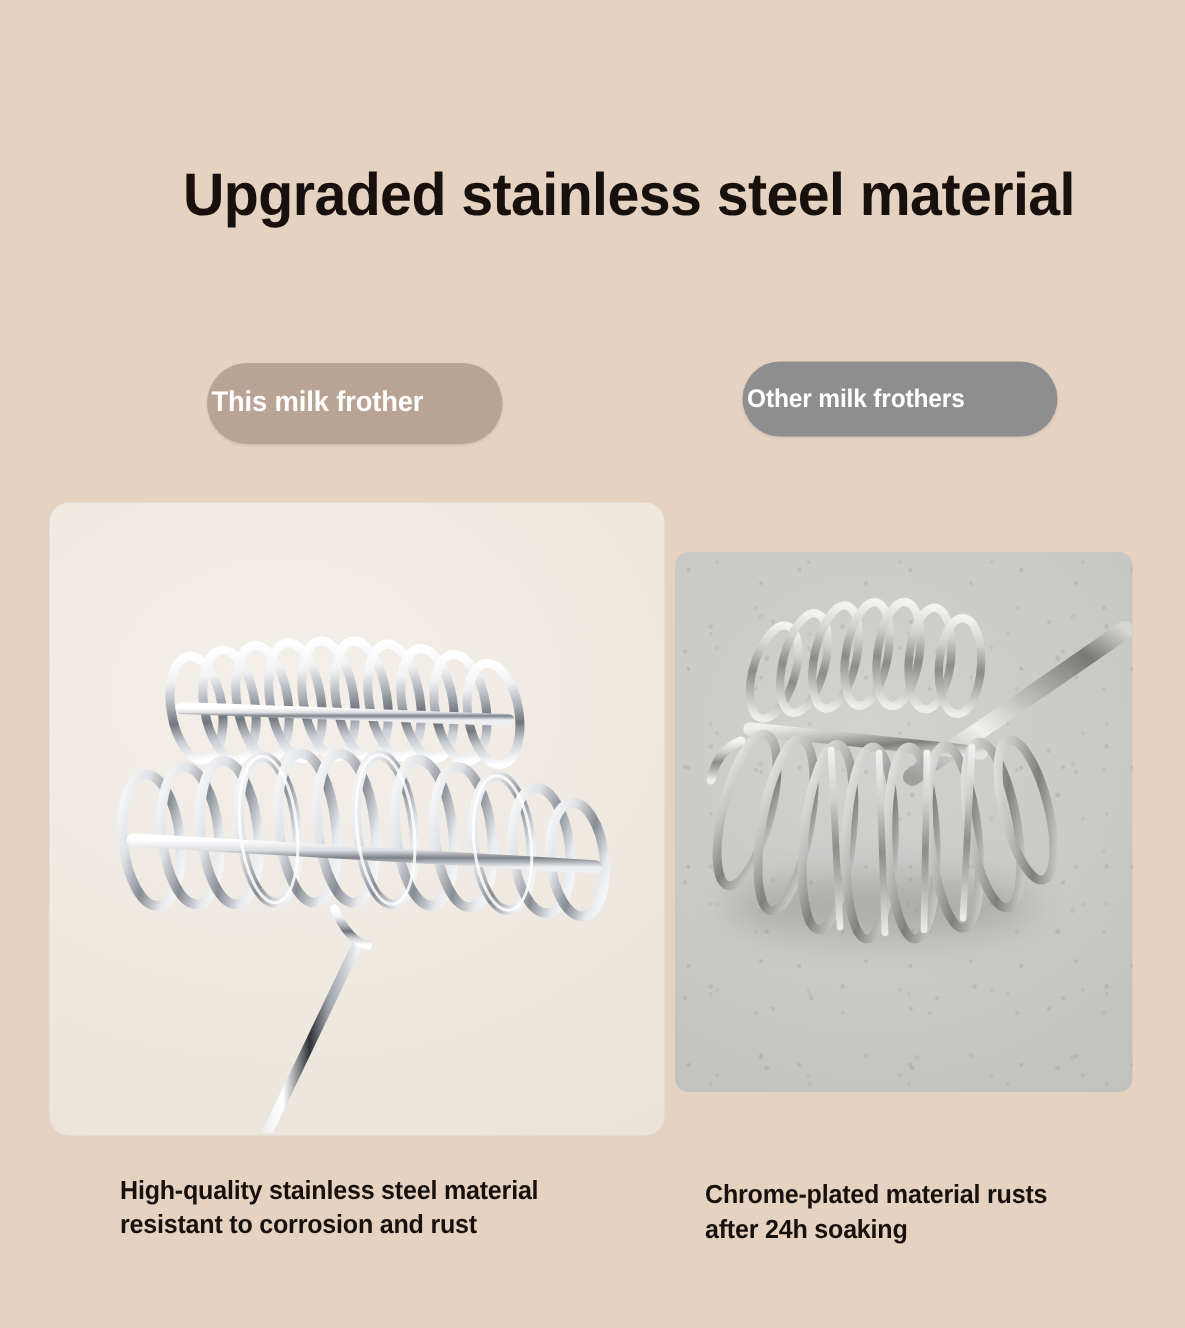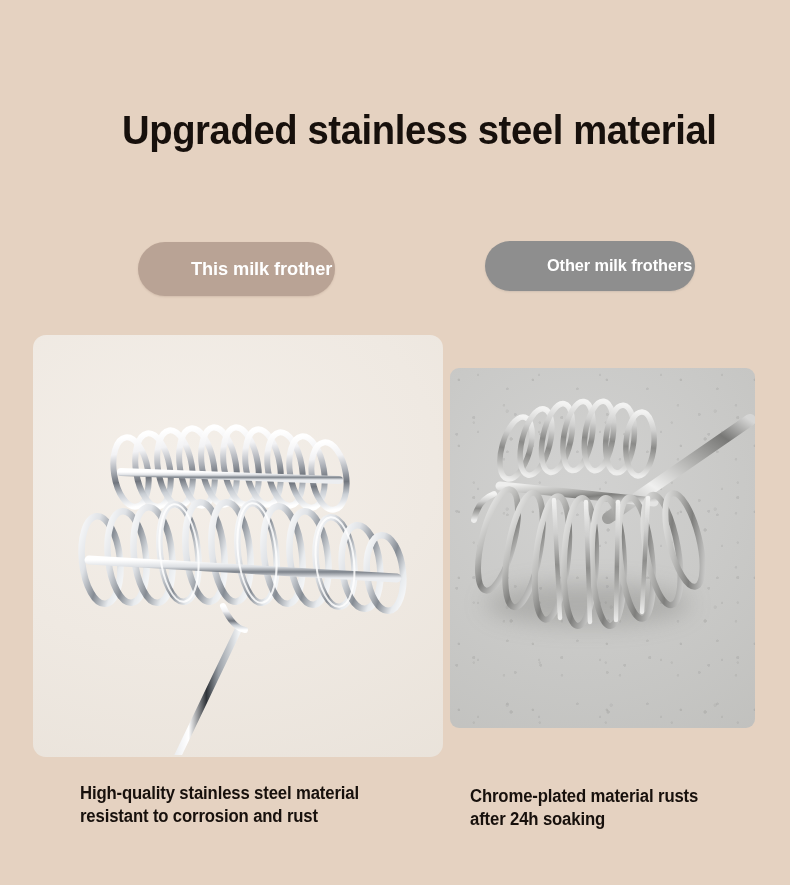--- a/index.html
+++ b/index.html
@@ -27,38 +27,38 @@
     transform: scaleX(0.955);
     transform-origin: left center;
     white-space: nowrap;
   }
 
   
   .pill {
     position: absolute;
     display: flex;
     align-items: center;
-    justify-content: flex-end;
+    justify-content: flex-start;
     border-radius: 999px;
     color: #ffffff;
     font-weight: bold;
     white-space: nowrap;
   }
   .pill-left {
     left: 138px;
     top: 242px;
     width: 197px;
     height: 54px;
     background: #b9a395;
     font-size: 19px;
     letter-spacing: -0.1px;
     box-shadow: 0 1px 2px rgba(120, 95, 80, 0.18);
   }
   .pill-right {
-    left: 485px;
+    left: 495px;
     top: 241px;
     width: 210px;
     height: 50px;
     background: #8e8e8e;
     font-size: 17px;
     letter-spacing: -0.1px;
     box-shadow: 0 1px 2px rgba(110, 110, 110, 0.18);
   }
   .pill-label {
     transform: scaleX(0.96);

